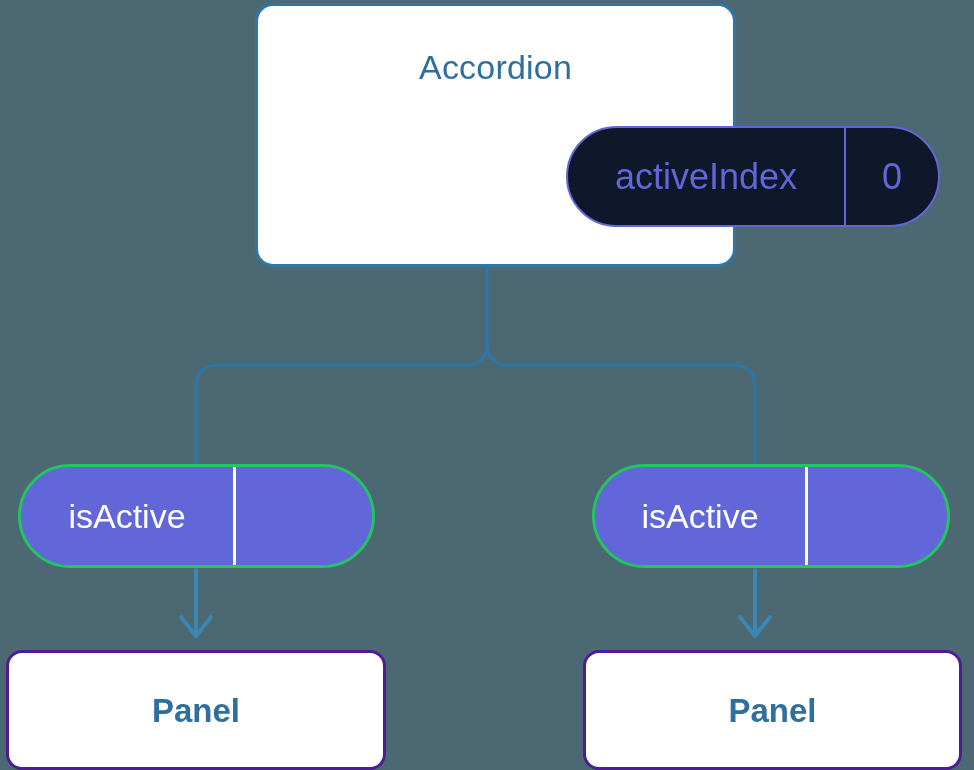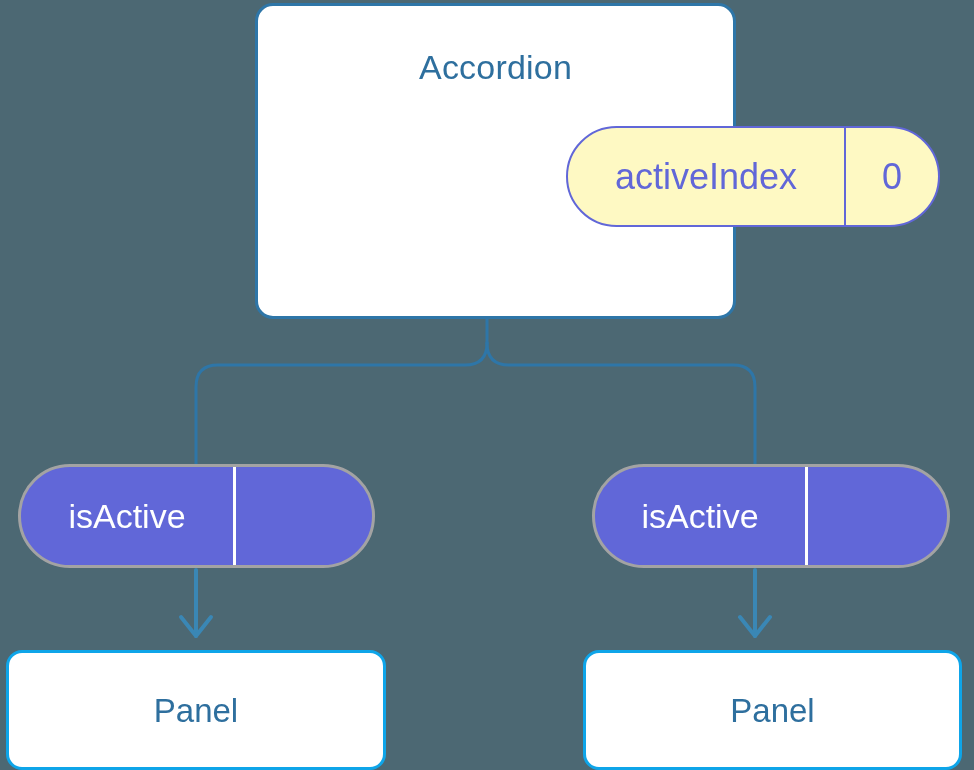--- a/index.html
+++ b/index.html
@@ -35,21 +35,21 @@
     border-radius: 18px;
     box-sizing: border-box;
     display: flex;
     flex-direction: column;
     align-items: center;
   }
   #accordion-card {
     left: 255px;
     top: 3px;
     width: 481px;
-    height: 316px;
+    height: 264px;
     justify-content: flex-start;
     padding-top: 44px;
   }
   .card-title {
     color: #2e6f9e;
     font-size: 34px;
     letter-spacing: 0.2px;
     line-height: 1;
   }
 
@@ -58,21 +58,21 @@
     position: absolute;
     left: 308px;
     top: 120px;
     width: 374px;
     height: 101px;
     border: 2px solid #6167d8;
     border-radius: 999px;
     box-sizing: border-box;
     display: flex;
     align-items: stretch;
-    background: #fef9c3;
+    background: #0f172a;
     overflow: hidden;
   }
   .capsule-outline .cap-key {
     flex: 0 0 278px;
     display: flex;
     align-items: center;
     justify-content: center;
     color: #6167d8;
     font-size: 36px;
     border-right: 2px solid #6167d8;
@@ -85,21 +85,21 @@
     justify-content: center;
     color: #6167d8;
     font-size: 36px;
   }
 
   
   .capsule-filled {
     position: absolute;
     height: 104px;
     background: #6167d8;
-    border: 3px solid #a3a3a3;
+    border: 3px solid #22c55e;
     border-radius: 999px;
     box-sizing: border-box;
     display: flex;
     align-items: stretch;
     overflow: hidden;
   }
   .capsule-filled .cap-key {
     display: flex;
     align-items: center;
     justify-content: center;
@@ -126,27 +126,28 @@
     left: 592px;
     top: 464px;
     width: 358px;
   }
   #pill-right .cap-key { flex: 0 0 213px; }
 
   
   .panel-box {
     position: absolute;
     background: #ffffff;
-    border: 3px solid #0ea5e9;
+    border: 3px solid #4c1d95;
     border-radius: 16px;
     box-sizing: border-box;
     display: flex;
     align-items: center;
     justify-content: center;
     height: 120px;
+    font-weight: bold;
   }
   #panel-left {
     left: 6px;
     top: 650px;
     width: 380px;
   }
   #panel-right {
     left: 583px;
     top: 650px;
     width: 379px;

